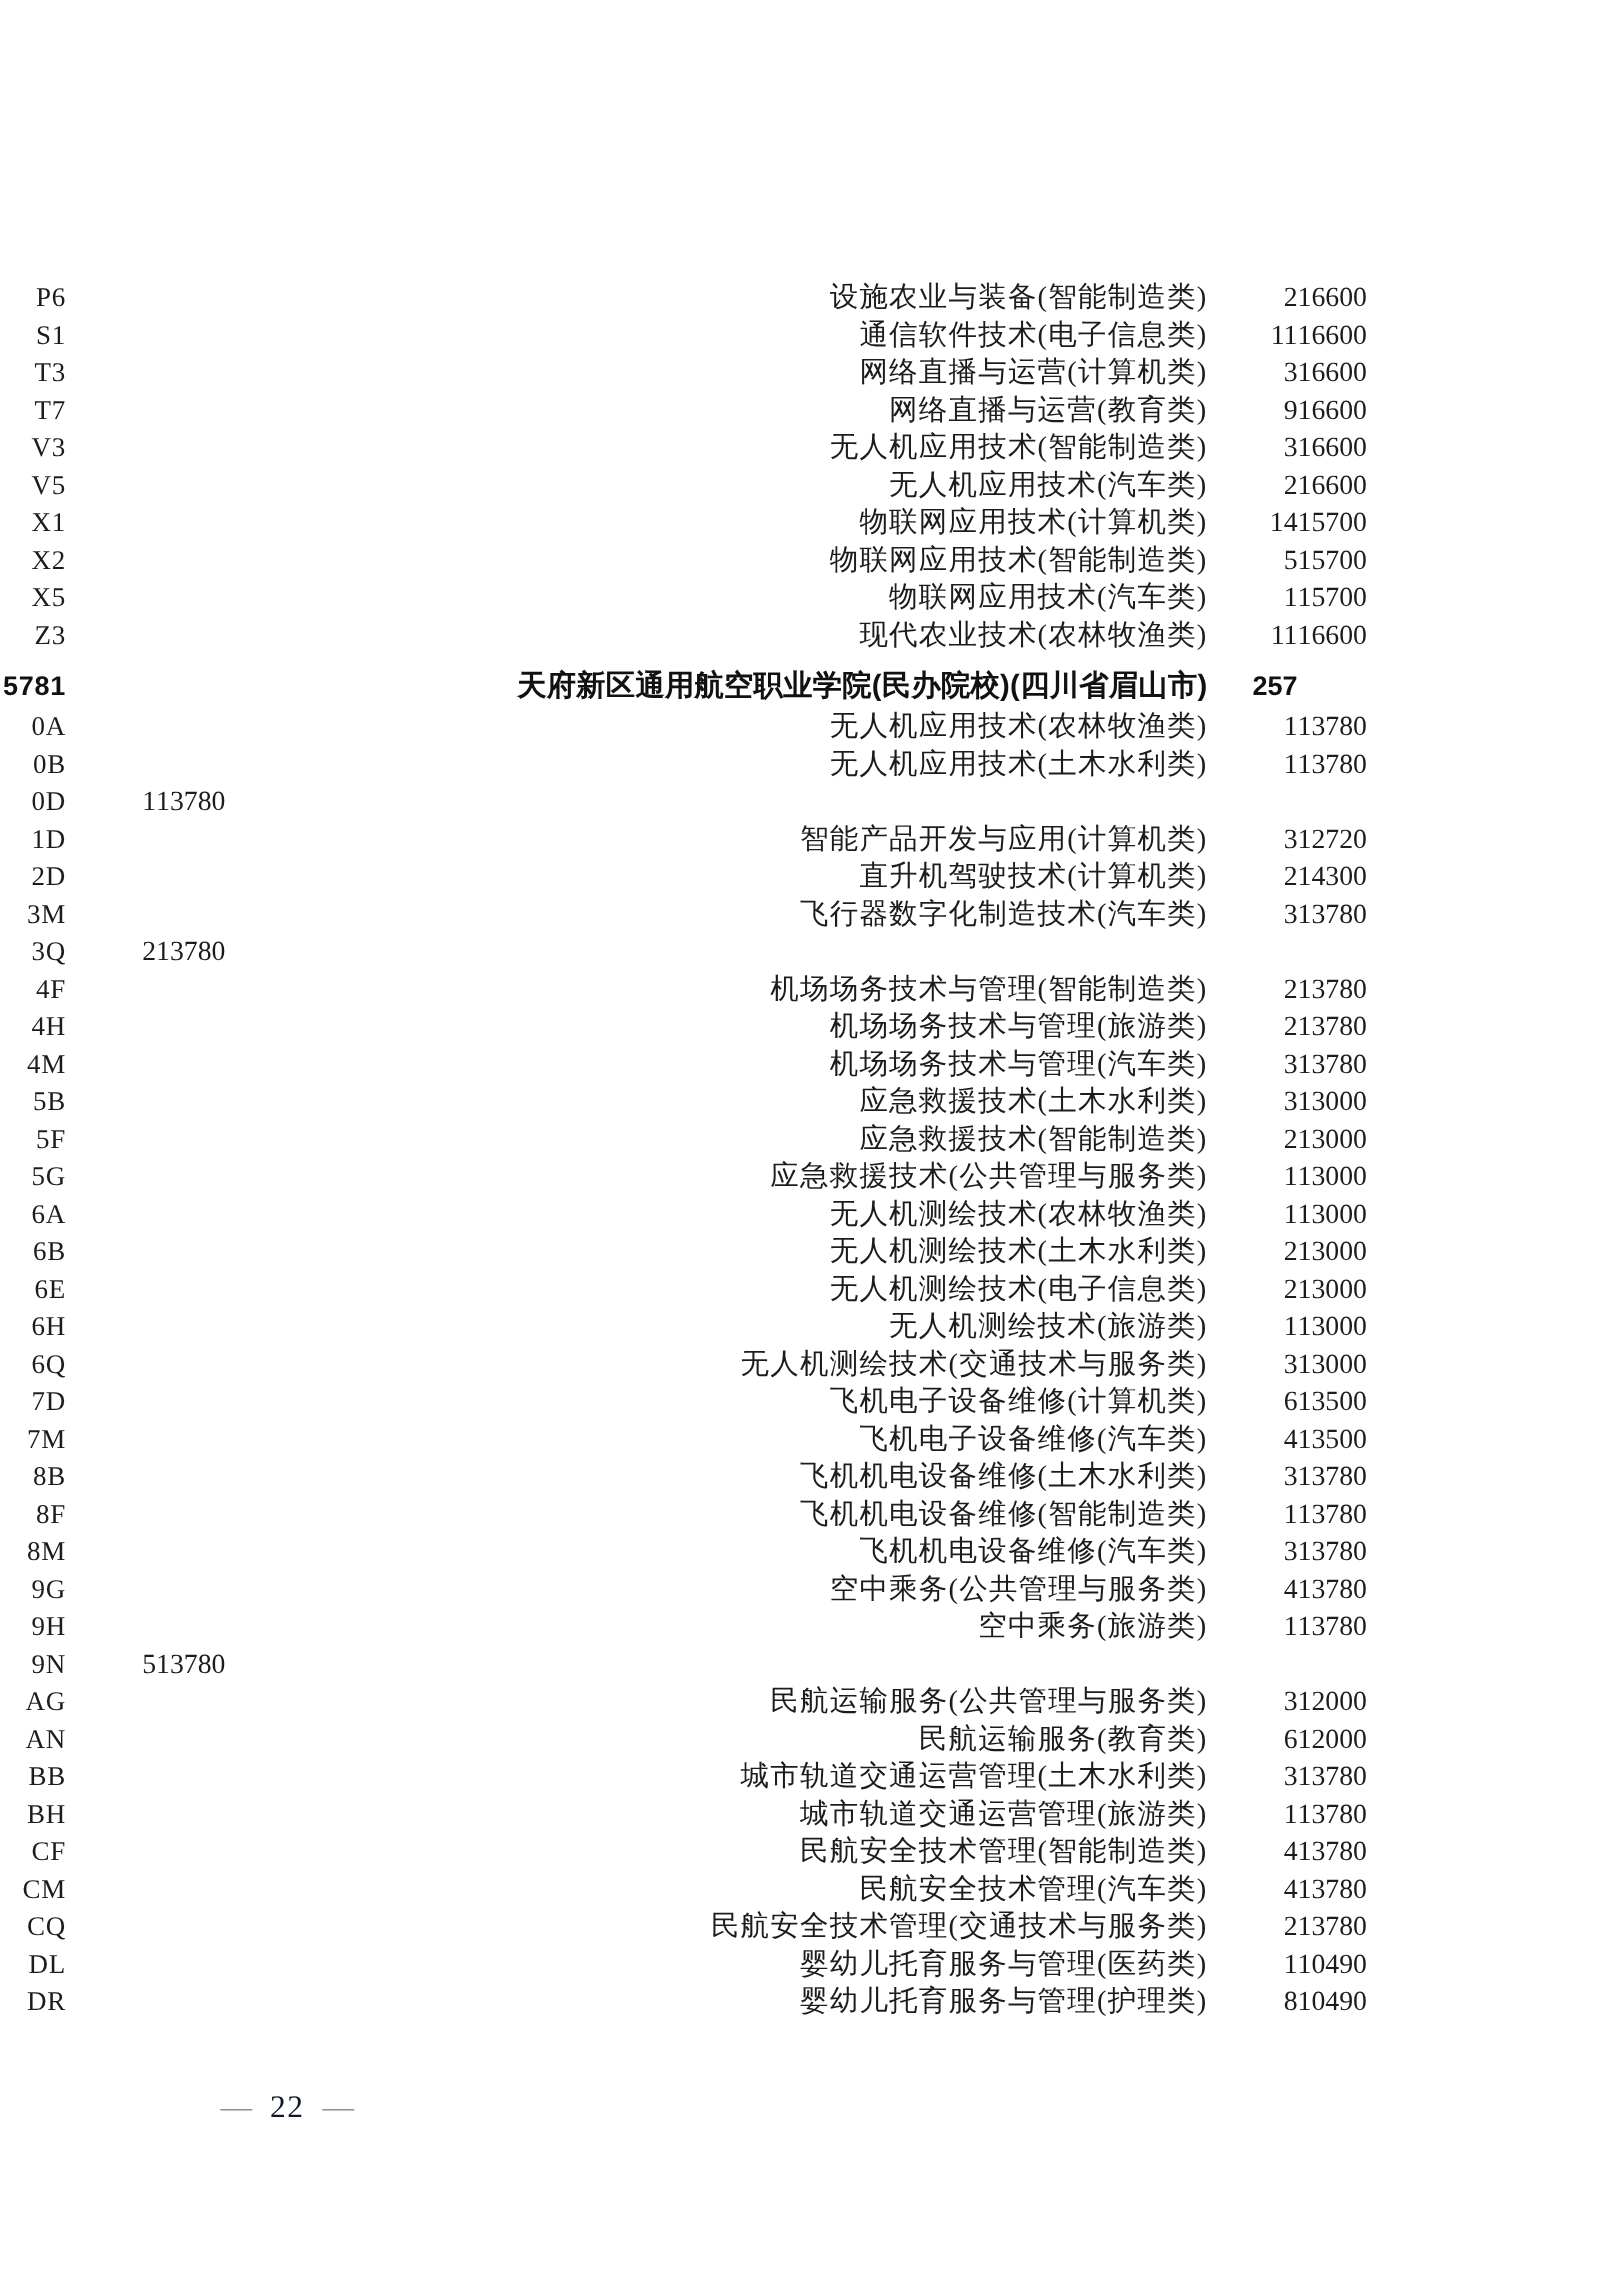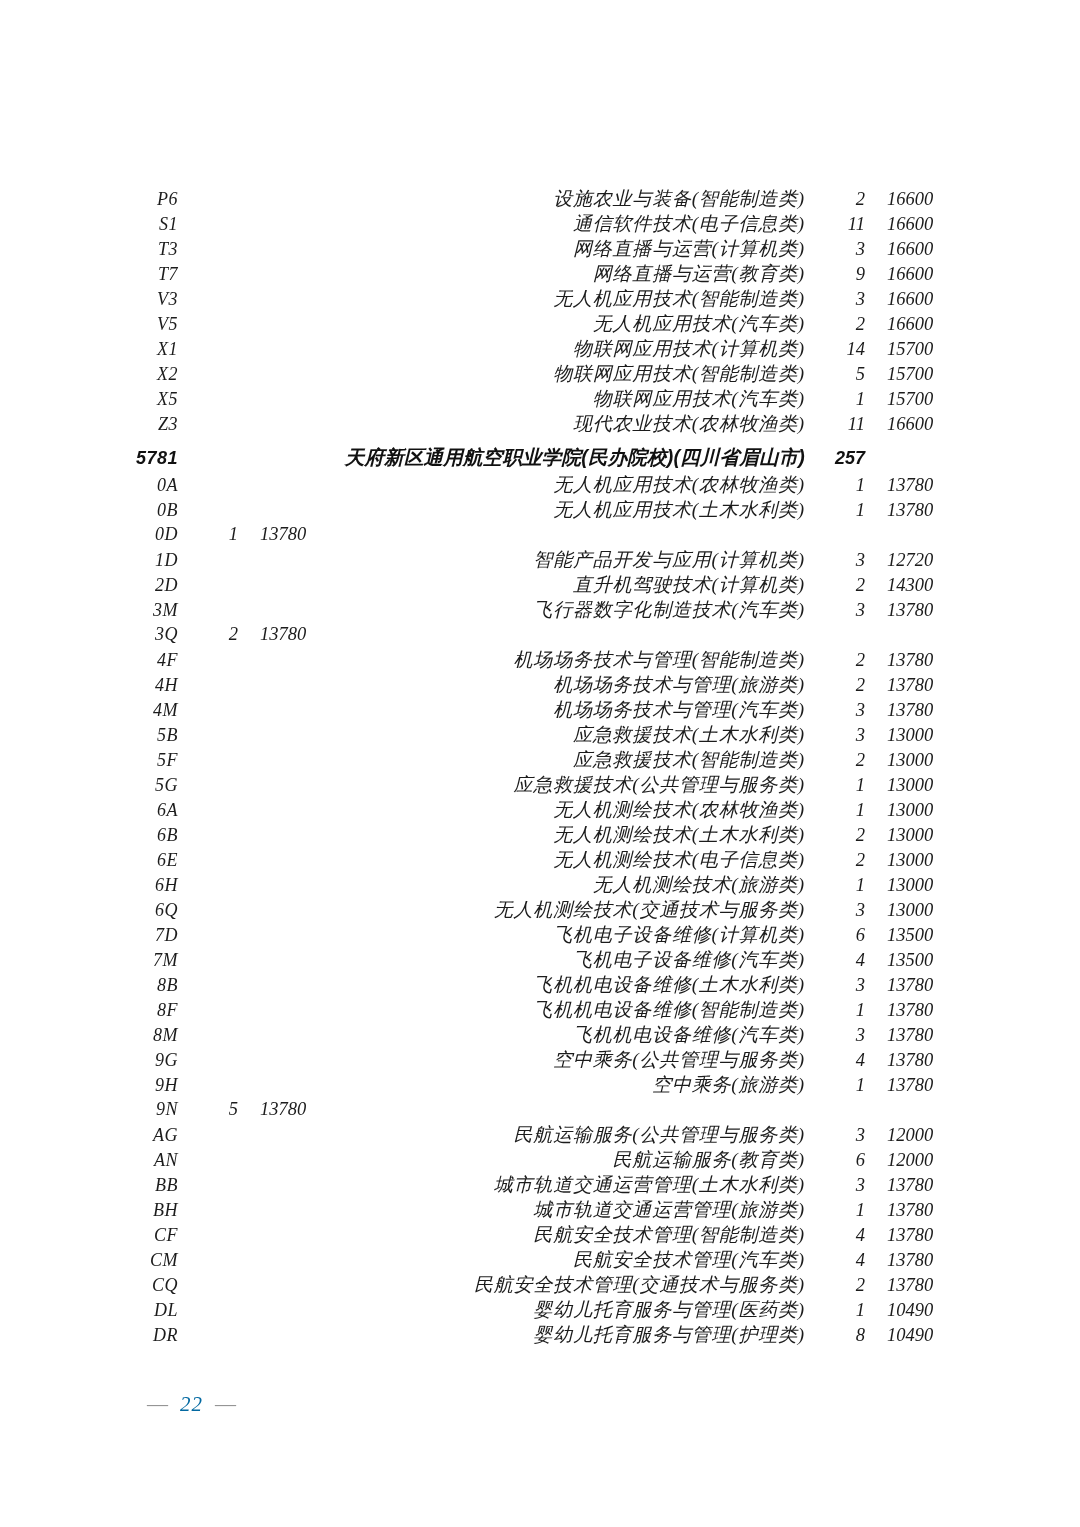--- a/index.html
+++ b/index.html
@@ -16,25 +16,23 @@
     position: absolute;
     top: 186px;
     left: 0;
     right: 0;
   }
   .row {
     display: flex;
     align-items: baseline;
     height: 25px;
     line-height: 25px;
-    padding-left: 134px;
     padding-right: 125px;
     font-size: 19px;
     white-space: nowrap;
-    font-style: italic;
   }
   .code {
     width: 44px;
     text-align: right;
     font-size: 18px;
     letter-spacing: 0.5px;
     flex: 0 0 auto;
   }
   .name {
     flex: 1 1 auto;
@@ -44,21 +42,21 @@
     text-align: right;
   }
   .count {
     width: 60px;
     text-align: right;
     font-size: 18.5px;
     flex: 0 0 auto;
   }
   .fee {
     width: 90px;
-    text-align: center;
+    text-align: left;
     font-size: 18.5px;
     flex: 0 0 auto;
   }
   .header-row {
     font-family: "Liberation Sans", "DejaVu Sans", sans-serif;
     font-weight: 700;
     font-size: 19.5px;
     margin-top: 9px;
     margin-bottom: 2px;
     color: #111111;
@@ -69,21 +67,21 @@
   .footer {
     position: absolute;
     top: 1392px;
     left: 147px;
     display: flex;
     align-items: center;
     gap: 12px;
     font-size: 21px;
   }
   .footer .dash { color: #8f8f8f; letter-spacing: 0; }
-  .footer .pagenum { color: #0369a1; letter-spacing: 1px; font-style: italic; }
+  .footer .pagenum { color: #0f172a; letter-spacing: 1px; }
 </style>
 </head>
 <body>
 
 <div class="page">
   <div class="table" id="table-root">
   <div class="row">
     <span class="code">P6</span>
     <span class="name">设施农业与装备(智能制造类)</span>
     <span class="count">2</span>

